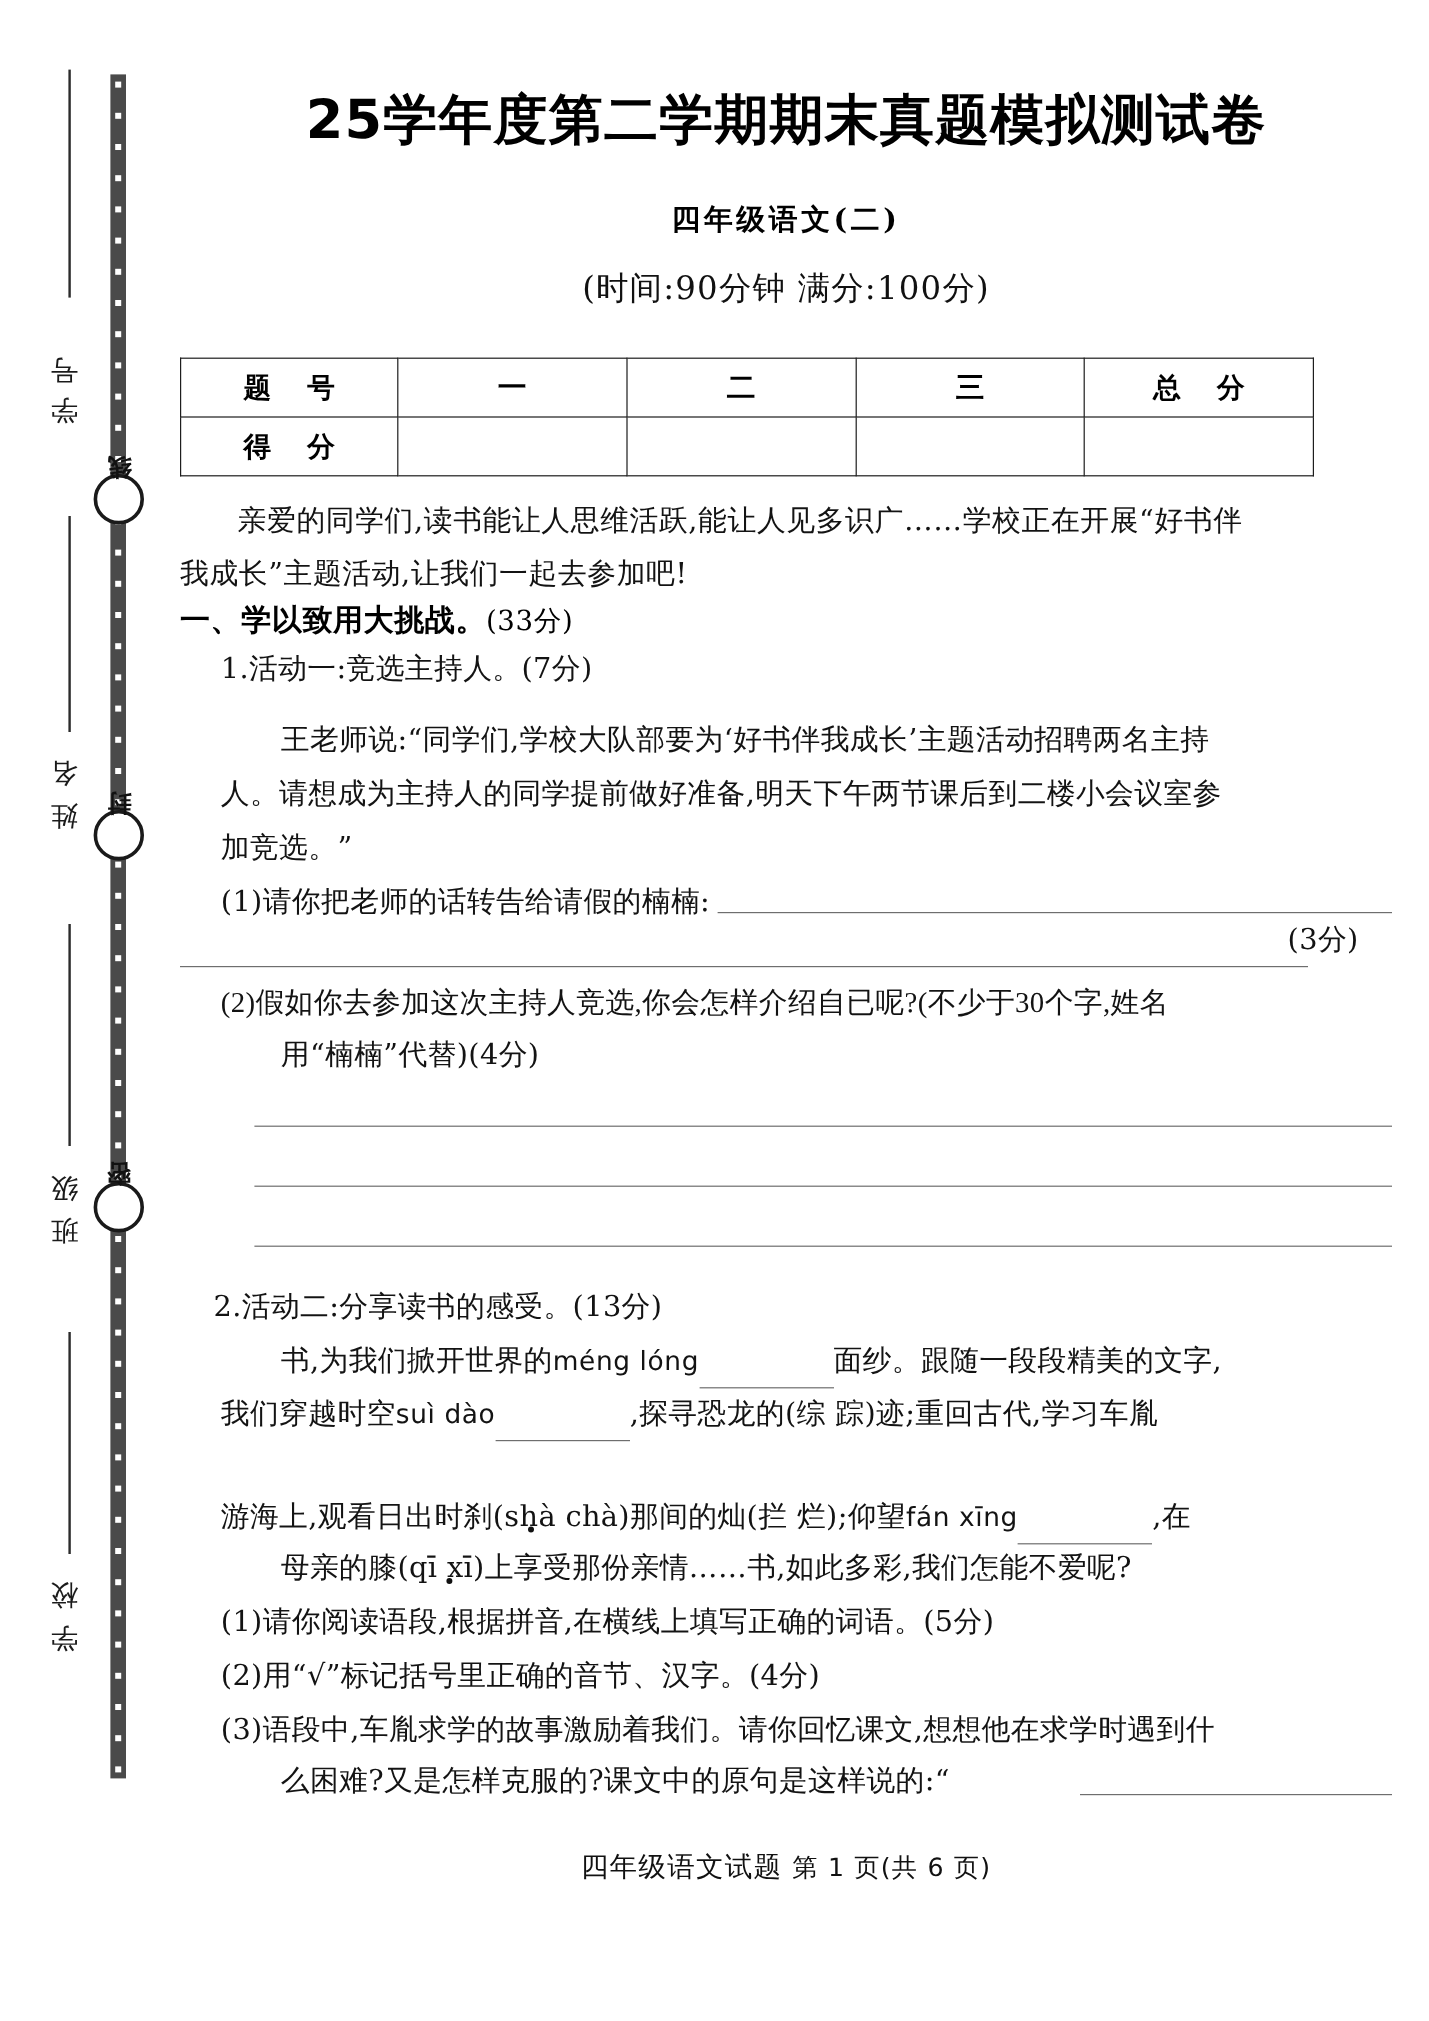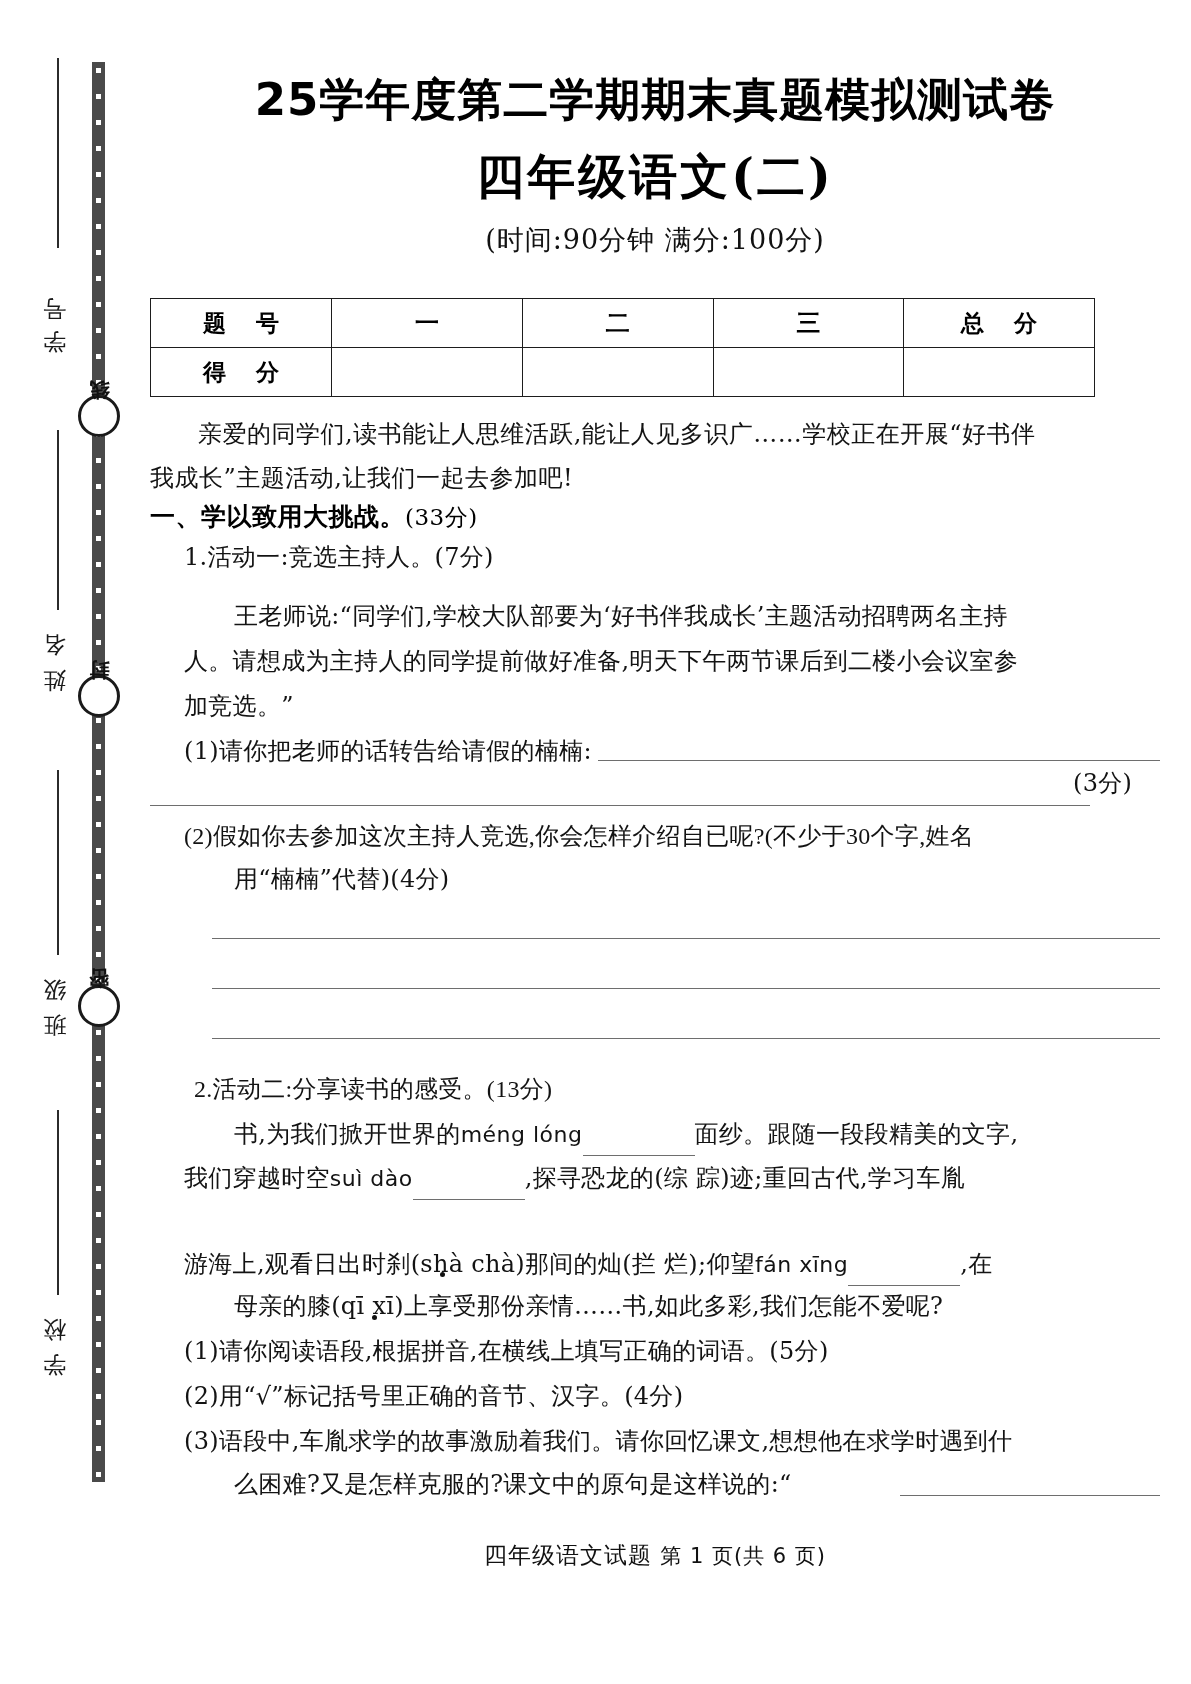--- a/index.html
+++ b/index.html
@@ -97,26 +97,26 @@
     font-family: "DejaVu Sans", "Liberation Sans", sans-serif;
     font-weight: 700;
     font-size: 45px;
     letter-spacing: 1px;
     color: #000;
     white-space: nowrap;
   }
   #title-sub {
     position: absolute;
     left: 0;
-    top: 145px;
+    top: 167px;
     width: 1010px;
     text-align: center;
     font-family: "DejaVu Serif", "Liberation Serif", serif;
     font-weight: 700;
-    font-size: 48px;
+    font-size: 24px;
     letter-spacing: 3px;
     color: #000;
   }
   #title-meta {
     position: absolute;
     left: 0;
     top: 222px;
     width: 1010px;
     text-align: center;
     font-family: "DejaVu Serif", "Liberation Serif", serif;
@@ -345,21 +345,21 @@
   <div class="blank-rule" style="left:0;top:805px;width:940px;"></div>
   <div class="qline kai" style="left:923px;top:762px;">(3分)</div>
 
   <div class="qline kai" style="left:34px;top:815px;font-family:Liberation Serif, serif;">(2)假如你去参加这次主持人竞选,你会怎样介绍自已呢?(不少于30个字,姓名</div>
   <div class="qline kai" style="left:84px;top:858px;">用“楠楠”代替)(4分)</div>
 
   <div class="blank-rule" style="left:62px;top:938px;width:948px;"></div>
   <div class="blank-rule" style="left:62px;top:988px;width:948px;"></div>
   <div class="blank-rule" style="left:62px;top:1038px;width:948px;"></div>
 
-  <div class="qline kai" style="left:44px;top:1068px;font-family:Liberation Serif, serif;">2.活动二:分享读书的感受。(13分)</div>
+  <div class="qline kai" style="left:28px;top:1068px;">2.活动二:分享读书的感受。(13分)</div>
 
   <div class="qline kai" style="left:84px;top:1113px;">
     <span>书,为我们掀开世界的</span><span class="py">méng lóng</span><span class="inline-blank" style="width:112px;"></span><span>面纱。跟随一段段精美的文字,</span>
   </div>
 
   <div class="qline kai" style="left:34px;top:1157px;">
     <span>我们穿越时空</span><span class="py">suì dào</span><span class="inline-blank" style="width:112px;"></span><span>,探寻恐龙的(综   踪)迹;重回古代,学习车胤</span>
   </div>
 
 

